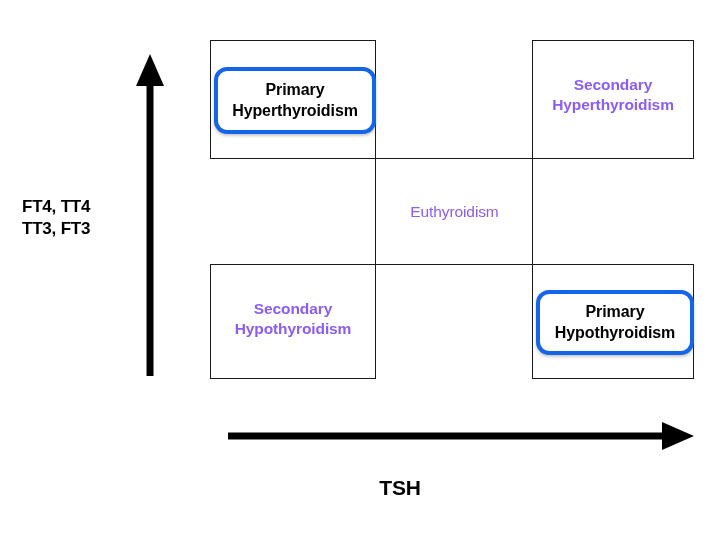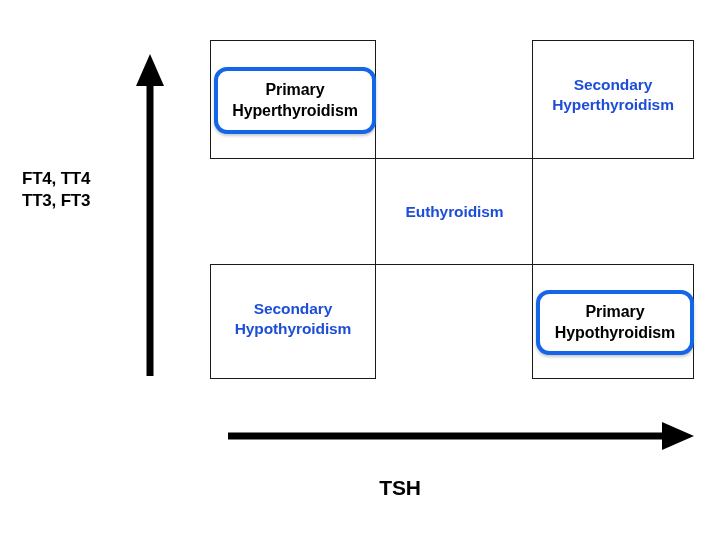--- a/index.html
+++ b/index.html
@@ -22,21 +22,21 @@
   .axis-label {
     position: absolute;
     font-weight: bold;
     color: #000000;
     white-space: pre;
     line-height: 1.28;
     letter-spacing: -0.2px;
   }
   #y-axis-label {
     left: 22px;
-    top: 168px;
+    top: 196px;
     font-size: 17px;
     text-align: left;
   }
   #x-axis-label {
     left: 0px;
     top: 475px;
     width: 720px;
     font-size: 21px;
     text-align: center;
     padding-left: 40px;
@@ -66,35 +66,35 @@
   #quad-top-left      { left: 210px; top: 40px;  width: 166px; height: 119px; }
   #quad-top-right     { left: 532px; top: 40px;  width: 162px; height: 119px; }
   #quad-bottom-left   { left: 210px; top: 264px; width: 166px; height: 115px; }
   #quad-bottom-right  { left: 532px; top: 264px; width: 162px; height: 115px; }
 
   
   .cell-text {
     position: absolute;
     font-size: 15.5px;
     font-weight: bold;
-    color: #1d4ed8;
+    color: #8b5cf6;
     text-align: center;
     line-height: 1.3;
     white-space: pre-line;
     letter-spacing: -0.1px;
   }
   #text-secondary-hyper {
     left: 532px; top: 75px; width: 162px;
   }
   #text-secondary-hypo {
     left: 210px; top: 299px; width: 166px;
   }
   #text-euthyroidism {
     left: 376px; top: 202px; width: 157px;
-    font-weight: bold;
+    font-weight: normal;
     font-size: 15.5px;
   }
 
   
   .highlight-box {
     position: absolute;
     border: 4px solid #1565e8;
     border-radius: 13px;
     background: #ffffff;
     box-sizing: border-box;

